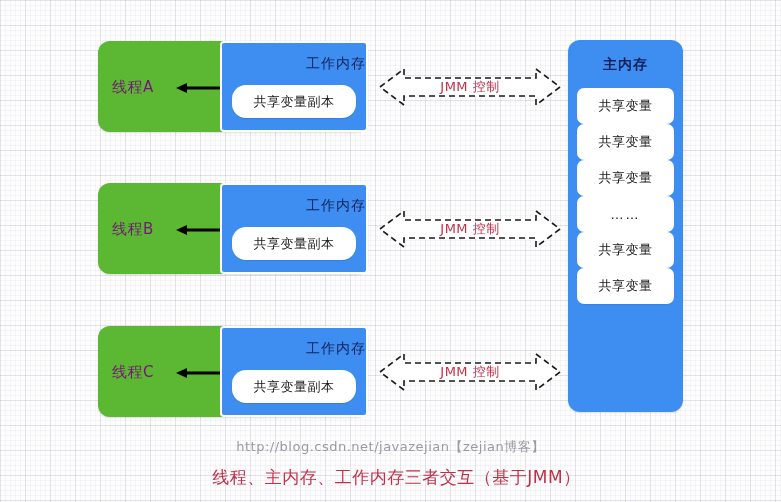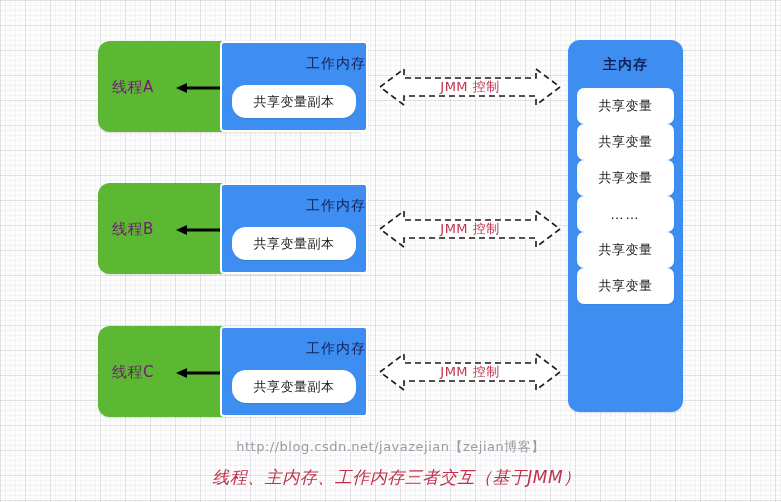--- a/index.html
+++ b/index.html
@@ -141,21 +141,20 @@
     color:#9a9aa2;
     letter-spacing:0.5px;
   }
   #caption{
     position:absolute;
     left:12px;right:0;top:466px;
     text-align:center;
     font-size:17px;
     color:#c0304a;
     letter-spacing:0.5px;
-    font-style:italic;
   }
 </style>
 </head>
 <body>
 
 <div id="canvas">
 
   <div class="thread-block" style="top:41px;">
     <div class="thread-label">线程A</div>
     <div class="thread-arrow">

